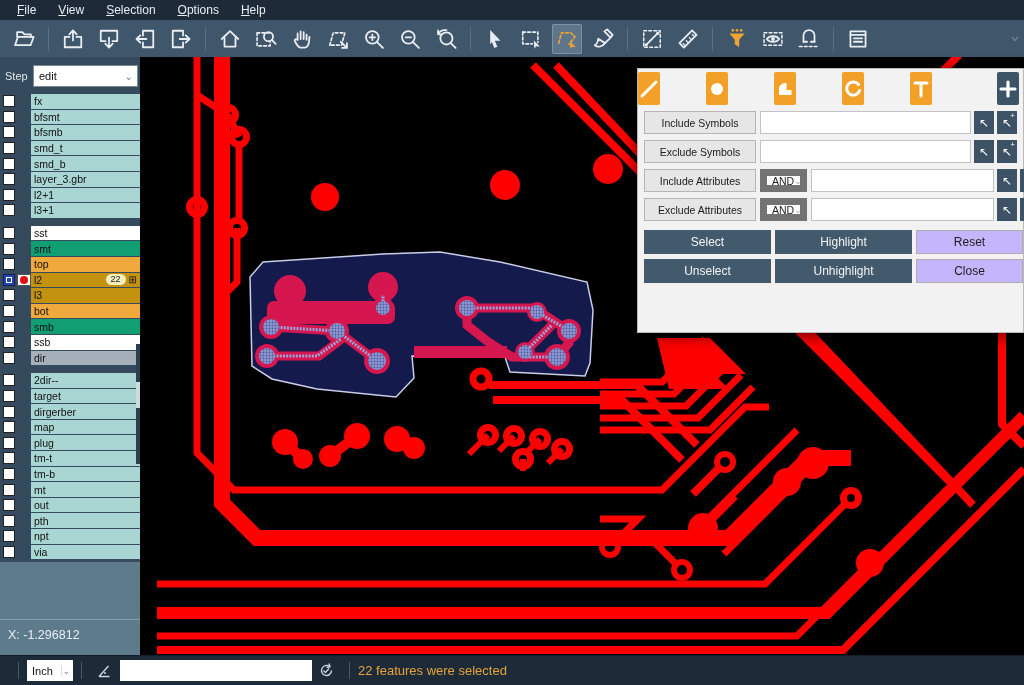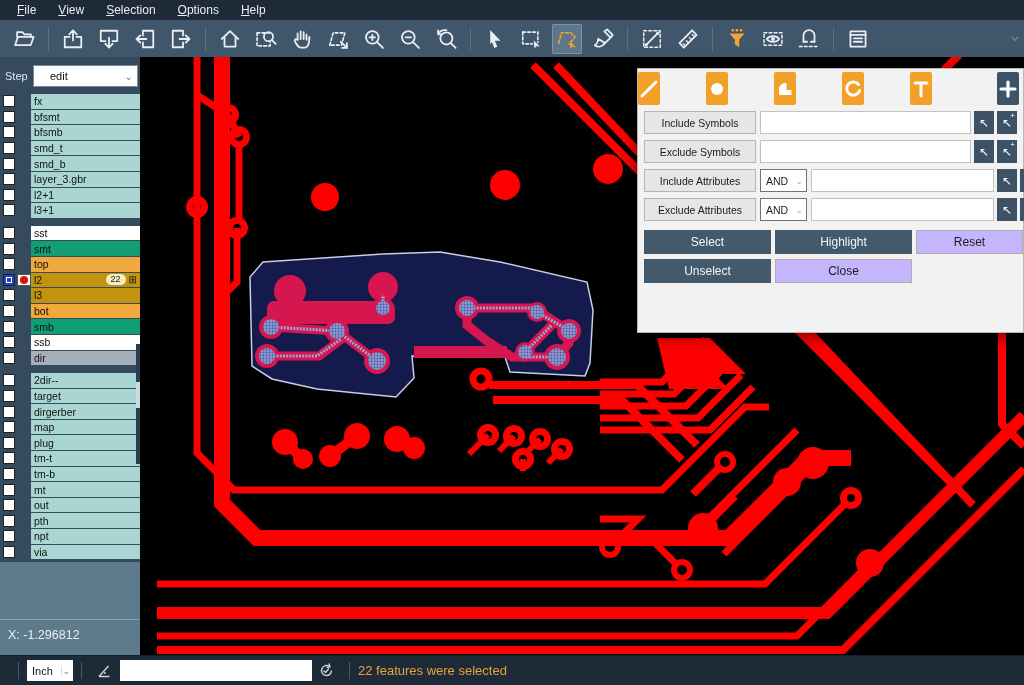--- a/index.html
+++ b/index.html
@@ -16,21 +16,21 @@
   .tbtn{width:30px;height:30px;display:flex;align-items:center;justify-content:center;margin:0 3px;border-radius:2px;}
   .tbtn.active{background:#5d7689;box-shadow:inset 0 0 0 1px #7b93a4;}
   .tsep{width:1px;height:24px;background:#5a6f80;margin:0 6px;}
   .toolbar svg{display:block;}
   .tb-overflow{margin-left:auto;margin-right:4px;opacity:.5;}
 
   
   .sidebar{position:absolute;left:0;top:57px;width:140px;height:598px;background:#354b5d;display:flex;flex-direction:column;}
   .step-row{display:flex;align-items:center;height:24px;margin:7px 2px 6px 2px;}
   .step-label{color:#dfe7ec;font-size:11px;width:31px;padding-left:3px;}
-  .step-select{flex:1;height:22px;background:#fff;border:1px solid #7a8a96;display:flex;align-items:center;font-size:11px;color:#111;padding-left:16px;position:relative;}
+  .step-select{flex:1;height:22px;background:#fff;border:1px solid #7a8a96;display:flex;align-items:center;font-size:11px;color:#111;padding-left:5px;position:relative;}
   .step-select .chev{margin-left:auto;color:#6a7c88;font-size:10px;padding-right:4px;}
   .layers{position:relative;padding-left:3px;}
   .lrow{display:flex;align-items:center;height:14.6px;margin-bottom:1px;}
   .cb{width:12px;height:12px;background:#fff;border:1px solid #222;flex:none;position:relative;}
   .cb.active{background:#2244b4;border:1px solid #0d1b55;}
   .cb.active::after{content:"";position:absolute;inset:2px;border:1px solid #fff;}
   .ind{width:14px;height:12px;flex:none;margin-left:2px;position:relative;}
   .ind.on{background:#fff;border:1px solid #555;}
   .ind.on::after{content:"";position:absolute;left:50%;top:50%;width:8px;height:8px;margin:-4px 0 0 -4px;border-radius:50%;background:#e01010;}
   .lname{flex:1;height:100%;display:flex;align-items:center;font-size:10.5px;color:#101010;padding:0 3px;overflow:hidden;white-space:nowrap;}
@@ -53,21 +53,21 @@
   .dlg-close{margin-left:auto;width:20px;height:16px;background:#e3e3e3;color:#fbfbfb;font-size:10px;display:flex;align-items:center;justify-content:center;}
   .dlg-tools{display:flex;align-items:flex-start;padding:3px 6px 6px 0;gap:39px;}
   .tool-sq{width:30px;height:33px;border-radius:2px;display:flex;align-items:center;justify-content:center;margin-right:7px;}
   .tool-sq.orange{background:#f2a028;}
   .tool-sq.navy{background:#3d5468;margin-left:19px;width:34px;}
   .tool-sq.orange.minus{width:32px;margin-left:-2px;}
   .profile-select{margin-left:auto;width:94px;height:33px;background:#fff;border:1px solid #c4c4c4;display:flex;align-items:center;font-size:13px;color:#222;padding-left:7px;}
   .profile-select .chev{margin-left:auto;color:#8a949c;font-size:11px;padding-right:5px;border-left:1px solid #e0e0e0;padding-left:5px;}
   .frow{display:flex;align-items:center;margin:0 6px 6px 6px;height:23px;}
   .flabel{width:112px;height:23px;background:#e6e6e6;border:1px solid #b5b5b5;font-size:10.5px;color:#1a1a1a;display:flex;align-items:center;justify-content:center;flex:none;}
-  .fand{width:47px;height:23px;background:#fff;border:1px solid #737373;font-size:10.5px;color:#222;display:flex;align-items:center;padding-left:5px;margin-left:4px;flex:none;}
+  .fand{width:47px;height:23px;background:#fff;border:7px solid #737373;font-size:10.5px;color:#222;display:flex;align-items:center;padding-left:5px;margin-left:4px;flex:none;}
   .fand .chev{margin-left:auto;color:#9aa;font-size:9px;padding-right:3px;}
   .finput{flex:1;height:23px;background:#fff;border:1px solid #c2c2c2;margin-left:4px;}
   .fnav{width:20px;height:23px;background:#3d5265;color:#fff;display:flex;align-items:center;justify-content:center;font-size:12px;margin-left:3px;flex:none;position:relative;}
   .fnav .plus{position:absolute;top:1px;right:2px;font-size:8px;line-height:8px;}
   .actions{display:grid;grid-template-columns:127px 137px 107px;gap:5px 4px;margin:9px 6px 0 6px;}
   .abtn{height:24px;font-size:12px;display:flex;align-items:center;justify-content:center;}
   .abtn.dark{background:#43596c;color:#f2f5f7;}
   .abtn.light{background:#c4b5fd;color:#1c1c1c;border:1px solid #aeaeae;}
 
   
@@ -593,20 +593,21 @@
           <input class="finput" value="" style="">
           <div class="fnav">↖</div>
           <div class="fnav">↖</div>
         </div>
       </div>
     <div class="actions">
         <div class="abtn dark">Select</div>
         <div class="abtn dark">Highlight</div>
         <div class="abtn light">Reset</div>
         <div class="abtn dark">Unselect</div>
+        <div class="abtn dark">Unhighlight</div>
         <div class="abtn light">Close</div>
       </div>
   </div>
 
   <div class="statusbar">
     <div class="ssep"></div>
     <div class="unit-select">
       <span>Inch</span>
       <span class="chev">⌄</span>
     </div>

